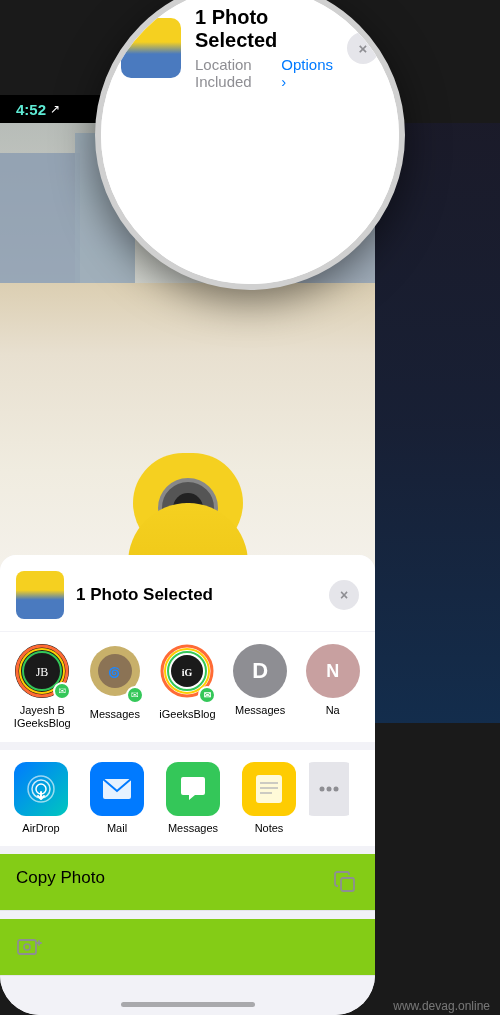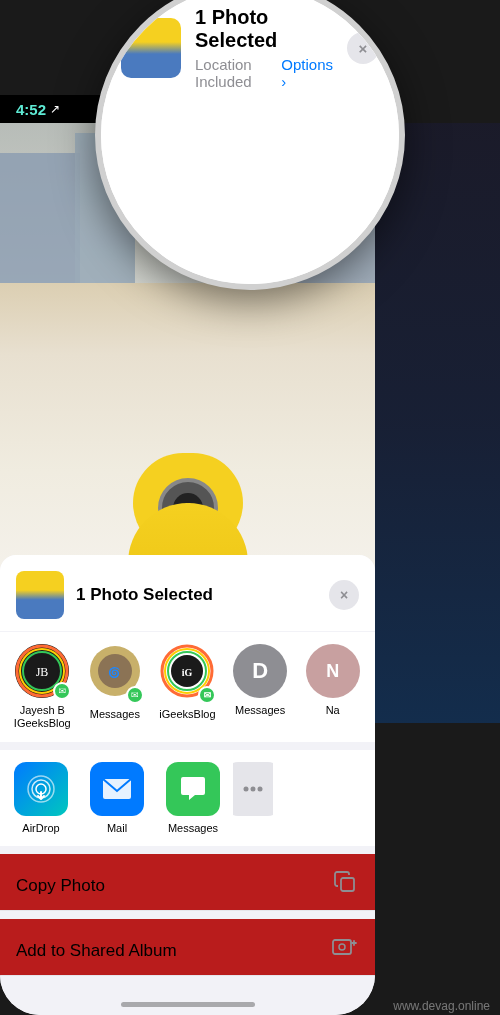--- a/index.html
+++ b/index.html
@@ -351,23 +351,23 @@
 
     .app-name {
       font-size: 11px;
       color: #000;
       text-align: center;
     }
 
     
     .action-row {
       display: flex;
-      align-items: flex-end;
+      align-items: flex-start;
       padding: 14px 16px;
-      background: #b91c1c;
+      background: #84cc16;
       margin-top: 8px;
       border-bottom: 1px solid #e5e5ea;
     }
 
     .action-row:last-child {
       border-bottom: none;
     }
 
     .action-row-text {
       font-size: 17px;
@@ -657,20 +657,31 @@
 
       <div class="app-item">
         <div class="app-icon app-icon-messages">
           <svg width="32" height="32" viewBox="0 0 32 32">
             <path d="M4 6 Q4 4 6 4 L26 4 Q28 4 28 6 L28 20 Q28 22 26 22 L18 22 L12 27 L12 22 L6 22 Q4 22 4 20 Z" fill="white"></path>
           </svg>
         </div>
         <div class="app-name">Messages</div>
       </div>
 
+      <div class="app-item">
+        <div class="app-icon app-icon-notes">
+          <svg width="30" height="32" viewBox="0 0 30 32">
+            <rect x="2" y="2" width="26" height="28" rx="3" fill="#fffff0" opacity="0.9"></rect>
+            <line x1="6" y1="10" x2="24" y2="10" stroke="#bbb" stroke-width="1.5"></line>
+            <line x1="6" y1="15" x2="24" y2="15" stroke="#bbb" stroke-width="1.5"></line>
+            <line x1="6" y1="20" x2="18" y2="20" stroke="#bbb" stroke-width="1.5"></line>
+          </svg>
+        </div>
+        <div class="app-name">Notes</div>
+      </div>
 
       <div class="app-item" style="overflow:hidden;width:40px;">
         <div style="width:54px;height:54px;border-radius:12px;background:#e5e5ea;display:flex;align-items:center;justify-content:center;">
           <svg width="20" height="6" viewBox="0 0 20 6">
             <circle cx="3" cy="3" r="2.5" fill="#8e8e93"></circle>
             <circle cx="10" cy="3" r="2.5" fill="#8e8e93"></circle>
             <circle cx="17" cy="3" r="2.5" fill="#8e8e93"></circle>
           </svg>
         </div>
       </div>
@@ -680,21 +691,20 @@
       <div class="action-row-text">Copy Photo</div>
       <div class="action-row-icon">
         <svg width="24" height="24" viewBox="0 0 24 24" fill="none">
           <rect x="8" y="8" width="13" height="13" rx="2" stroke="#8e8e93" stroke-width="1.8"></rect>
           <path d="M5 16H4a2 2 0 01-2-2V4a2 2 0 012-2h10a2 2 0 012 2v1" stroke="#8e8e93" stroke-width="1.8"></path>
         </svg>
       </div>
     </div>
 
     <div class="action-row">
-      <div class="action-row-text">Add to Shared Album</div>
       <div class="action-row-icon">
         <svg width="26" height="24" viewBox="0 0 26 24" fill="none">
           <rect x="1" y="5" width="18" height="14" rx="2" stroke="#8e8e93" stroke-width="1.8"></rect>
           <circle cx="10" cy="12" r="3" stroke="#8e8e93" stroke-width="1.5"></circle>
           <path d="M20 8h4M22 6v4" stroke="#8e8e93" stroke-width="1.8" stroke-linecap="round"></path>
         </svg>
       </div>
     </div>
 
     <div class="bottom-bar"></div>

